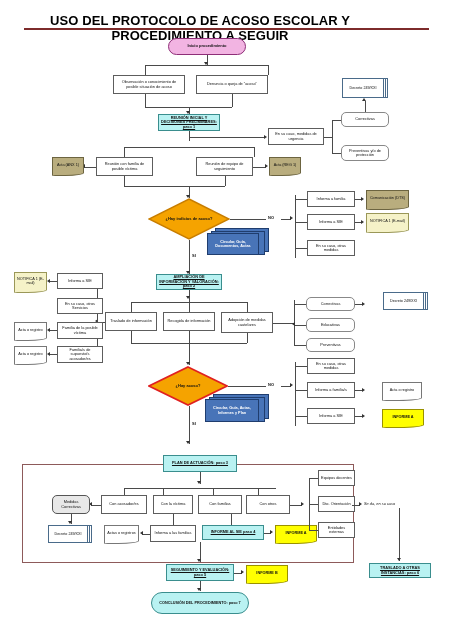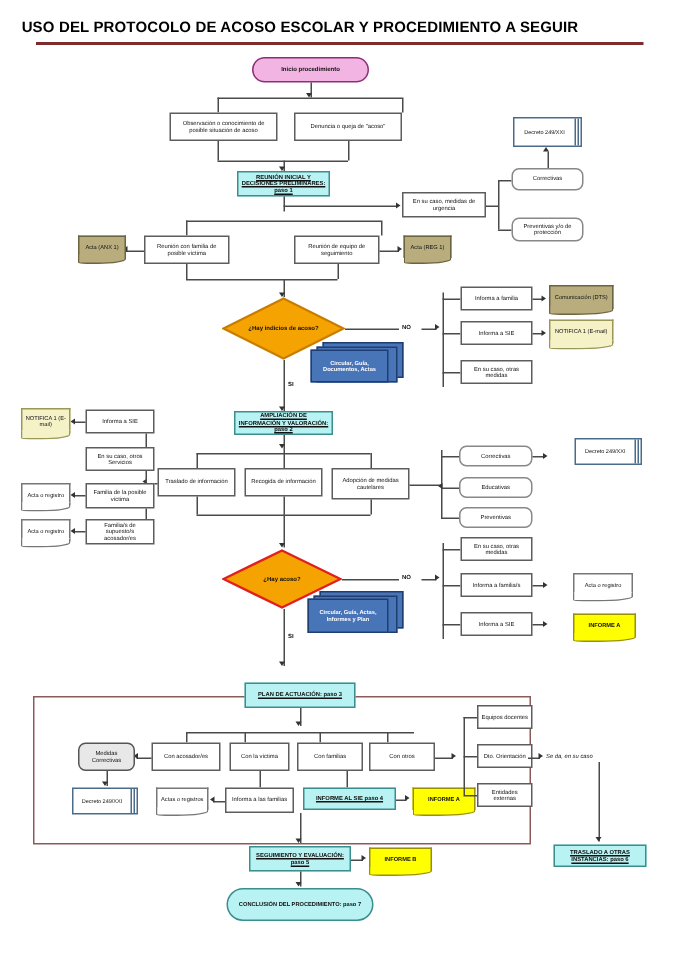--- a/index.html
+++ b/index.html
@@ -6,21 +6,21 @@
   body{
     width:453px;height:640px;position:relative;overflow:hidden;
     font-family:"Liberation Sans", sans-serif;
     color:#000;
   }
   #canvas{position:absolute;left:0;top:0;width:453px;height:640px;}
 
   
   .title{
     position:absolute;left:0;top:13px;width:400px;text-align:center;
-    font-size:10px;font-weight:bold;letter-spacing:.1px;color:#000;
+    font-size:13px;font-weight:bold;letter-spacing:.1px;color:#000;
   }
   .title-rule{
     position:absolute;left:24px;top:28px;width:405px;height:2px;
     background:#7d2b2b;
   }
 
   
   .node{
     position:absolute;box-sizing:border-box;
     display:flex;align-items:center;justify-content:center;

